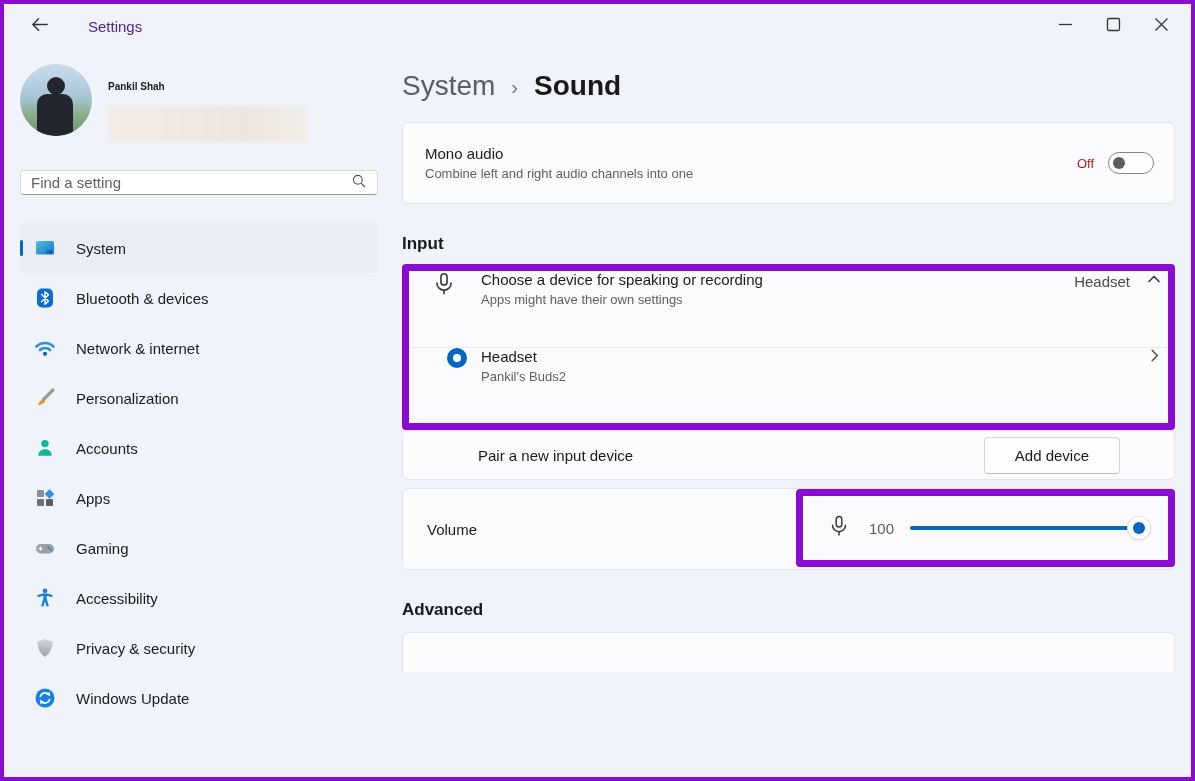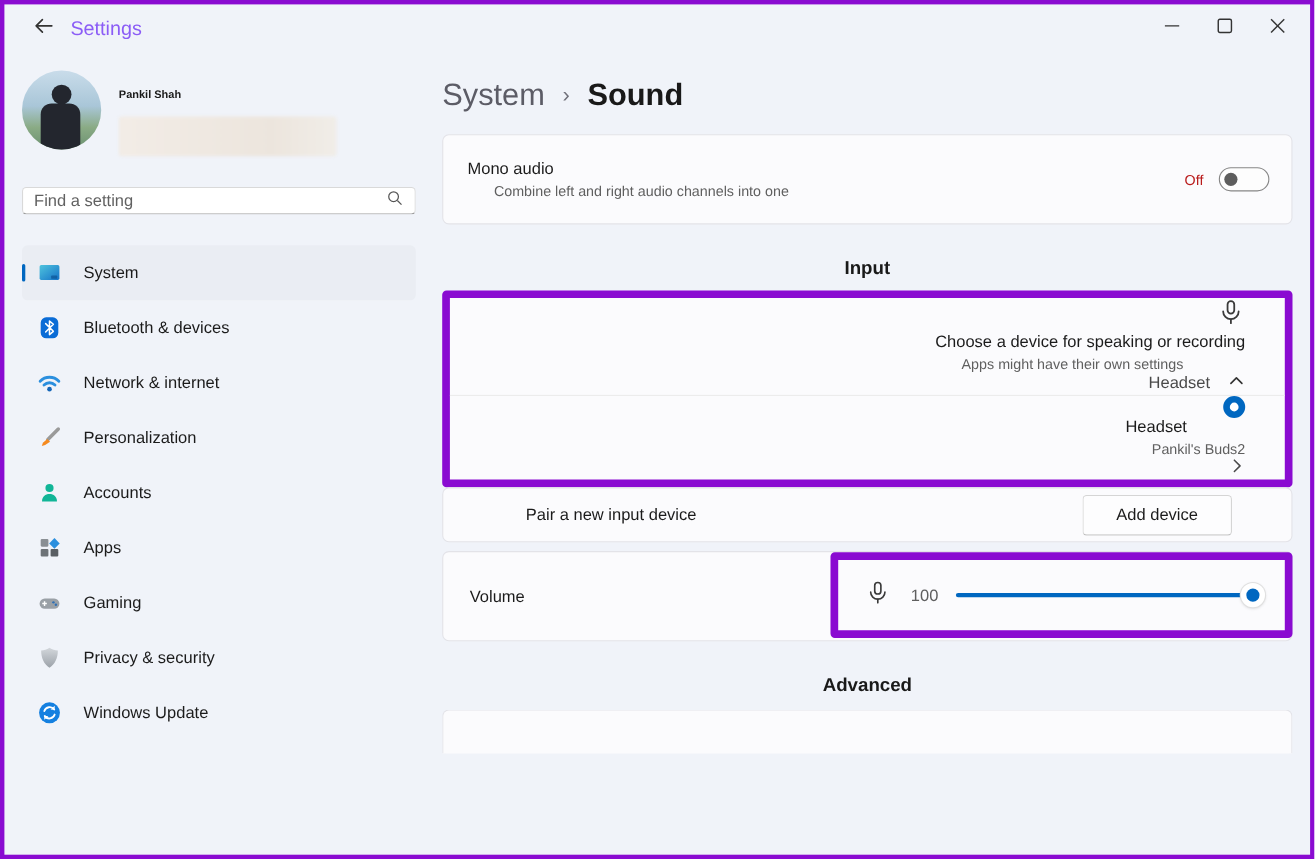--- a/index.html
+++ b/index.html
@@ -5,21 +5,21 @@
   * { margin:0; padding:0; box-sizing:border-box; }
   html,body { width:1195px; height:781px; }
   body { font-family:"Liberation Sans","DejaVu Sans",sans-serif; background:#fff; }
 
   .frame { width:1195px; height:781px; border:4px solid #8A0BD1; background:#F0F3F9;
            position:relative; overflow:hidden; }
 
   
   .titlebar { height:44px; display:flex; align-items:center; padding-left:21px; position:relative; }
   .back-btn { width:28px; height:28px; display:flex; align-items:center; justify-content:center; border-radius:4px; }
-  .app-title { margin-left:11px; font-size:18px; color:#8b5cf6; }
+  .app-title { margin-left:35px; font-size:15px; color:#4c1d95; }
   .win-controls { position:absolute; right:6px; top:0; height:44px; display:flex; }
   .win-btn { width:48px; height:44px; display:flex; align-items:center; justify-content:center; }
 
   
   .content { display:flex; height:729px; }
   .sidebar { width:388px; flex:none; padding:0 14px 0 16px; overflow:hidden; }
   .main { flex:1; padding:0 16px 0 10px; overflow:hidden; }
 
   
   .profile { position:relative; height:86px; margin-top:16px; }
@@ -54,50 +54,50 @@
   .breadcrumb { margin-top:22px; display:flex; align-items:center; }
   .crumb-parent { font-size:28px; color:#5c5c66; }
   .crumb-sep { font-size:20px; color:#70707a; margin:0 16px; padding-top:3px; }
   .crumb-current { font-size:28px; font-weight:600; color:#191919; }
 
   .card { background:#FBFBFD; border:1px solid #E3E3E8; border-radius:6px; }
 
   .mono-card { margin-top:20px; height:82px; display:flex; align-items:center;
                padding:0 20px 0 22px;gap:46px; }
   .setting-title { font-size:15px; color:#1b1b1b; }
-  .setting-sub { font-size:13px; color:#5f5f5f; margin-top:4px;margin-left:24px; }
+  .setting-sub { font-size:13px; color:#5f5f5f; margin-top:4px; }
   .mono-right { margin-left:auto; display:flex; align-items:center; gap:14px; }
   .toggle-label { font-size:13px; color:#b91c1c; }
   .toggle { width:46px; height:22px; border:1px solid #868686; border-radius:12px; background:#FDFDFD; position:relative; }
   .toggle .knob { position:absolute; left:4px; top:4px; width:12px; height:12px; border-radius:50%; background:#5d5d5d; }
 
-  .section-header { margin-top:30px; font-size:17px; font-weight:600; color:#191919;text-align:center; }
+  .section-header { margin-top:30px; font-size:17px; font-weight:600; color:#191919; }
 
   .purple-box { margin-top:10px; border:7px solid #8A0BD1; border-radius:4px; background:#FBFBFD; }
-  .dev-row { display:flex; align-items:flex-end; min-height:76px; padding:0 36px 0 22px;flex-direction:column; }
+  .dev-row { display:flex; align-items:flex-start; min-height:76px; padding:0 6px 0 22px; }
   .dev-row + .dev-row { border-top:1px solid #ECECEC; }
   .dev-row .texts { margin-left:24px; }
   .dev-row.option { padding-left:38px; }
   .dev-row.option .texts { margin-left:14px; }
   .row-right { margin-left:auto; display:flex; align-items:center; gap:16px; }
   .dd-value { font-size:15px; color:#4a4a4a; }
 
   .radio { width:20px; height:20px; border-radius:50%; flex:none; }
   .radio.off { border:1px solid #8a8a8a; background:#fdfdfd; }
   .radio.on { border:6px solid #0067C0; background:#fff; }
 
   .pair-card { height:50px; display:flex; align-items:center; padding-left:75px; }
   .pair-label { font-size:15px; color:#1b1b1b; }
   .add-btn { margin-left:auto; margin-right:54px; height:37px; padding:0 30px; background:#FDFDFE;
              border:1px solid #D5D5D5; border-bottom-color:#BDBDBD; border-radius:4px;
              font-size:15px; color:#1b1b1b; font-family:inherit; }
 
   .volume-card { margin-top:8px; height:82px; display:flex; align-items:center; padding-left:24px; position:relative; }
   .vol-label { font-size:15px; color:#1b1b1b; }
-  .volume-highlight { position:absolute; right:-1px; top:0; height:78px; width:420px;
+  .volume-highlight { position:absolute; right:-1px; top:0; height:78px; width:379px;
                       border:7px solid #8A0BD1; border-radius:4px; background:#FBFBFD;
                       display:flex; align-items:center; padding:0 20px 0 24px; }
   .vol-value { font-size:15px; color:#5f5f5f; margin-left:18px; }
   .slider { position:relative; flex:1; height:22px; margin-left:16px; }
   .slider .track { position:absolute; left:0; right:8px; top:9px; height:4px; border-radius:2px; background:#0067C0; }
   .slider .knob { position:absolute; right:-2px; top:0; width:22px; height:22px; border-radius:50%; background:#fff;
                   box-shadow:0 0 0 1px #E0E0E0, 0 1px 3px rgba(0,0,0,.18); }
   .slider .knob::after { content:""; position:absolute; left:5px; top:5px; width:12px; height:12px;
                          border-radius:50%; background:#0067C0; }
 
@@ -241,20 +241,29 @@
             <svg viewBox="0 0 22 22" width="22" height="22">
                 <rect x="2" y="7" width="18" height="9.5" rx="4.7" fill="#9AA0A6"></rect>
                 <path d="M6.5 9.6 v4.2 M4.4 11.7 h4.2" stroke="#fff" stroke-width="1.3"></path>
                 <circle cx="14.6" cy="10.6" r="1.1" fill="#2f6fb5"></circle>
                 <circle cx="16.8" cy="12.8" r="1.1" fill="#2f6fb5"></circle>
               </svg>
           </span>
           <span class="nav-label">Gaming</span>
         </div>
 
+        <div class="nav-item">
+          <span class="nav-icon">
+            <svg viewBox="0 0 22 22" width="22" height="22" fill="#1580E0">
+                <circle cx="11" cy="3.8" r="2.4"></circle>
+                <path d="M3.2 8.2 C5.9 7 8.5 6.4 11 6.4 C13.5 6.4 16.1 7 18.8 8.2 L18 10.3 C15.7 9.3 13.8 8.9 12.7 8.9 L12.7 12.1 L14.9 19 L12.7 19.8 L11 14.2 L9.3 19.8 L7.1 19 L9.3 12.1 L9.3 8.9 C8.2 8.9 6.3 9.3 4 10.3 Z"></path>
+              </svg>
+          </span>
+          <span class="nav-label">Accessibility</span>
+        </div>
 
         <div class="nav-item">
           <span class="nav-icon">
             <svg viewBox="0 0 22 22" width="22" height="22">
                 <defs>
                   <linearGradient id="gshield" x1="0" y1="0" x2="0" y2="1">
                     <stop offset="0" stop-color="#D3D7DC"></stop>
                     <stop offset="1" stop-color="#9CA2A9"></stop>
                   </linearGradient>
                 </defs>

